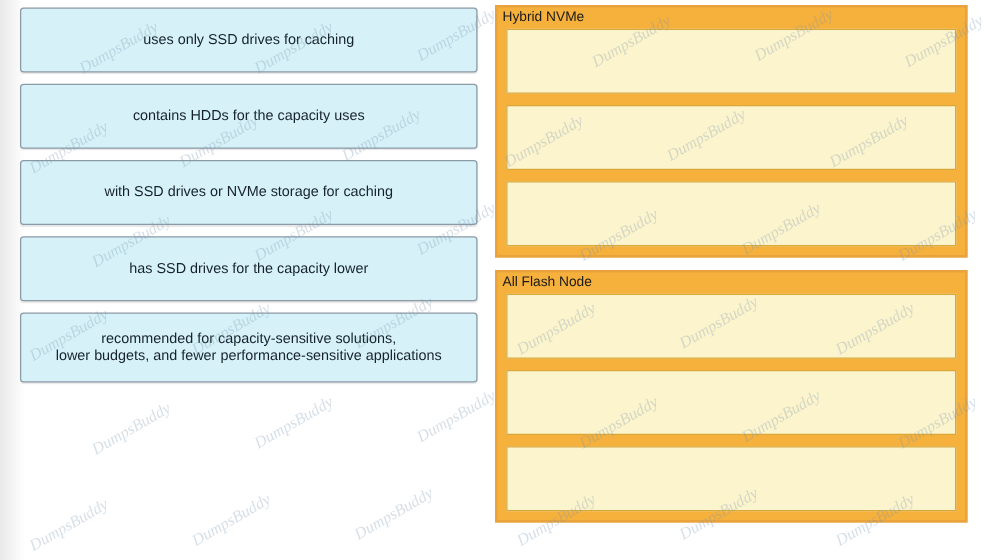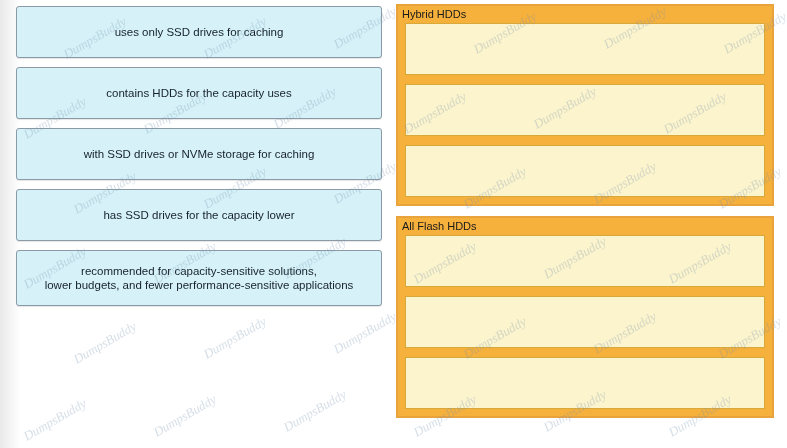--- a/index.html
+++ b/index.html
@@ -142,30 +142,30 @@
     </div>
     <div class="option h-56">
       <span>recommended for capacity-sensitive solutions,
 lower budgets, and fewer performance-sensitive applications</span>
     </div>
   </div>
 
   <div class="targets">
 
     <div class="group">
-      <div class="group-title">Hybrid HDDs</div>
+      <div class="group-title">Hybrid NVMe</div>
       <div class="slots">
         <div class="slot"></div>
         <div class="slot"></div>
         <div class="slot"></div>
       </div>
     </div>
 
     <div class="group">
-      <div class="group-title">All Flash HDDs</div>
+      <div class="group-title">All Flash Node</div>
       <div class="slots">
         <div class="slot"></div>
         <div class="slot"></div>
         <div class="slot"></div>
       </div>
     </div>
 
   </div>
 
   <div class="watermark-layer" id="watermark-layer">

